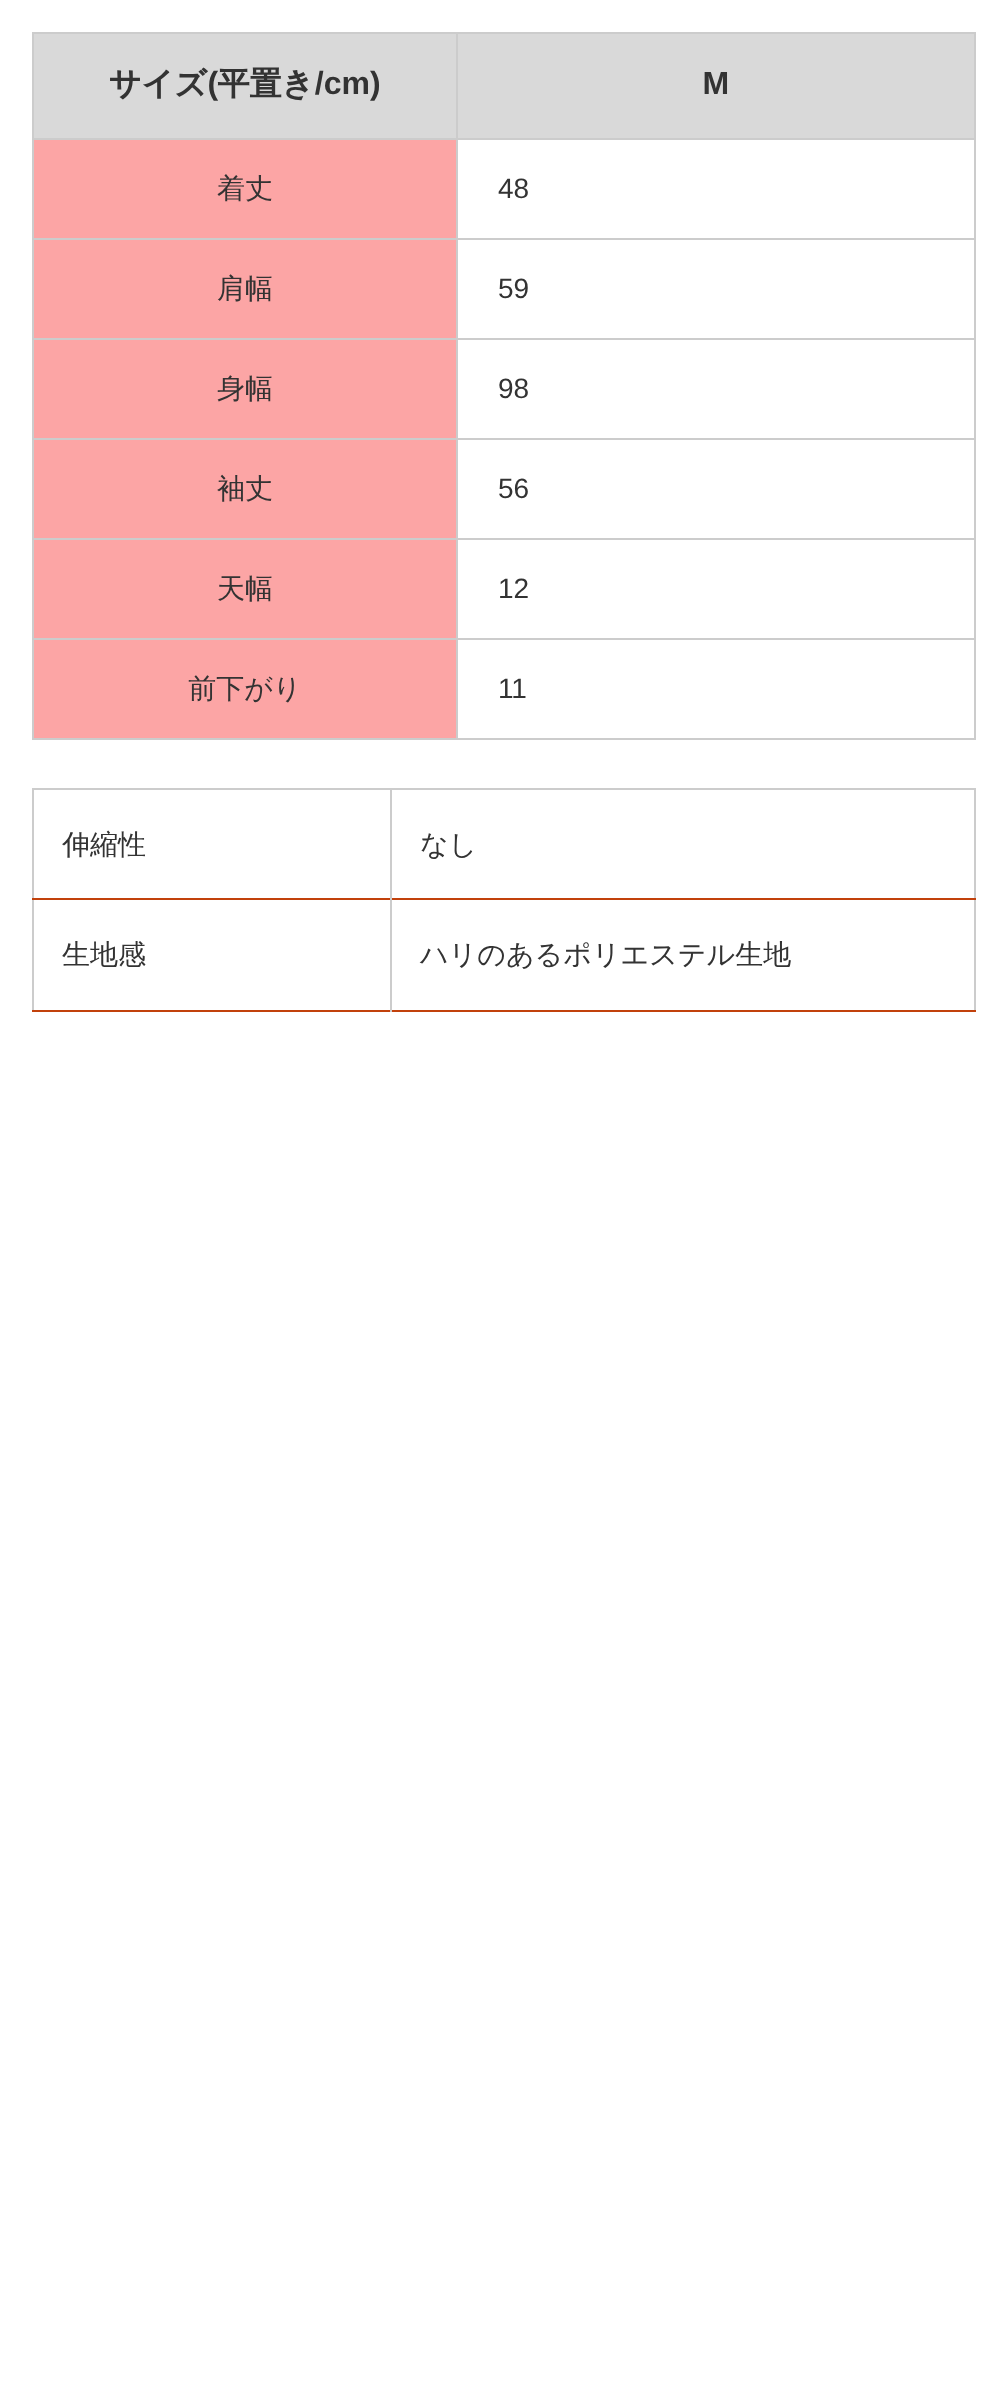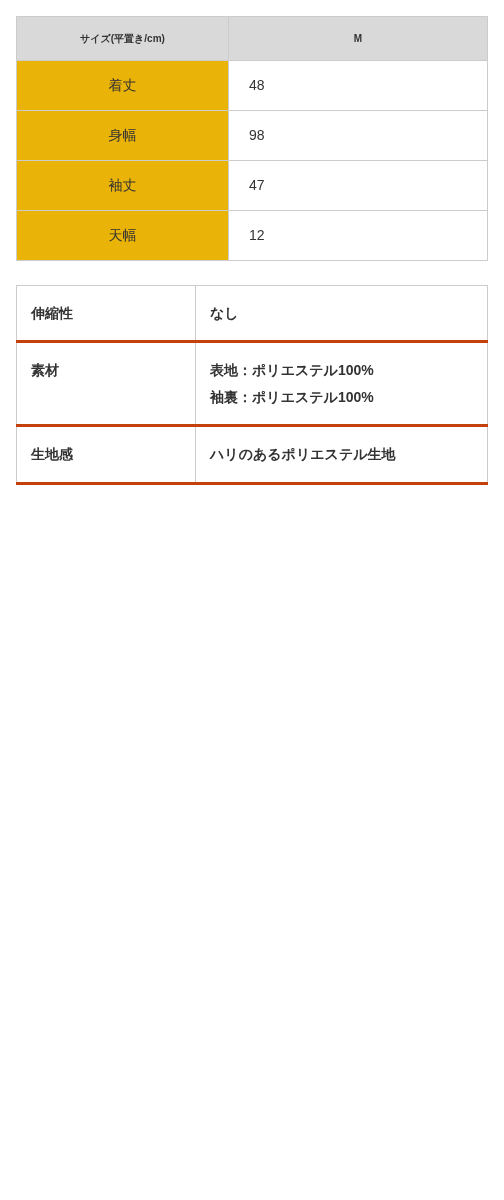--- a/index.html
+++ b/index.html
@@ -37,44 +37,43 @@
       border: 1px solid #cccccc;
       padding: 14px 12px;
       text-align: center;
       vertical-align: middle;
       line-height: 1.5;
     }
 
     .size-table thead th {
       background-color: #d9d9d9;
       font-weight: bold;
-      font-size: 10px;
+      font-size: 16px;
     }
 
     .size-table tbody td:first-child {
-      background-color: #eab308;
+      background-color: #fca5a5;
       font-weight: normal;
       width: 45%;
     }
 
     .size-table tbody td:last-child {
       text-align: left;
       padding-left: 20px;
     }
 
     
     .props-table {
       width: 100%;
       border-collapse: collapse;
       border: 1px solid #cccccc;
     }
 
     .props-table tr {
-      border-bottom: 3px solid #c2410c;
-      font-weight: bold;
+      border-bottom: 1px solid #c2410c;
     }
 
     .props-table td {
       padding: 16px 14px;
       vertical-align: top;
       line-height: 1.6;
     }
 
     .props-table td:first-child {
       width: 38%;
@@ -102,49 +101,48 @@
         <th>サイズ(平置き/cm)</th>
         <th>M</th>
       </tr>
     </thead>
     <tbody id="size-table-body">
     <tr>
           <td>着丈</td>
           <td>48</td>
         </tr>
         <tr>
+          <td>肩幅</td>
+          <td>59</td>
+        </tr>
+        <tr>
           <td>身幅</td>
           <td>98</td>
         </tr>
         <tr>
           <td>袖丈</td>
-          <td>47</td>
+          <td>56</td>
         </tr>
         <tr>
           <td>天幅</td>
           <td>12</td>
+        </tr>
+        <tr>
+          <td>前下がり</td>
+          <td>11</td>
         </tr>
       </tbody>
   </table>
 
   <table class="props-table">
     <tbody id="props-table-body">
     <tr>
           <td>伸縮性</td>
           <td>なし</td>
         </tr>
         <tr>
-          <td>素材</td>
-          <td>
-            <div class="material-cell">
-              <span>表地：ポリエステル100%</span>
-              <span>袖裏：ポリエステル100%</span>
-            </div>
-          </td>
-        </tr>
-        <tr>
           <td>生地感</td>
           <td>ハリのあるポリエステル生地</td>
         </tr>
       </tbody>
   </table>
 
 </div>
 
 </body></html>

